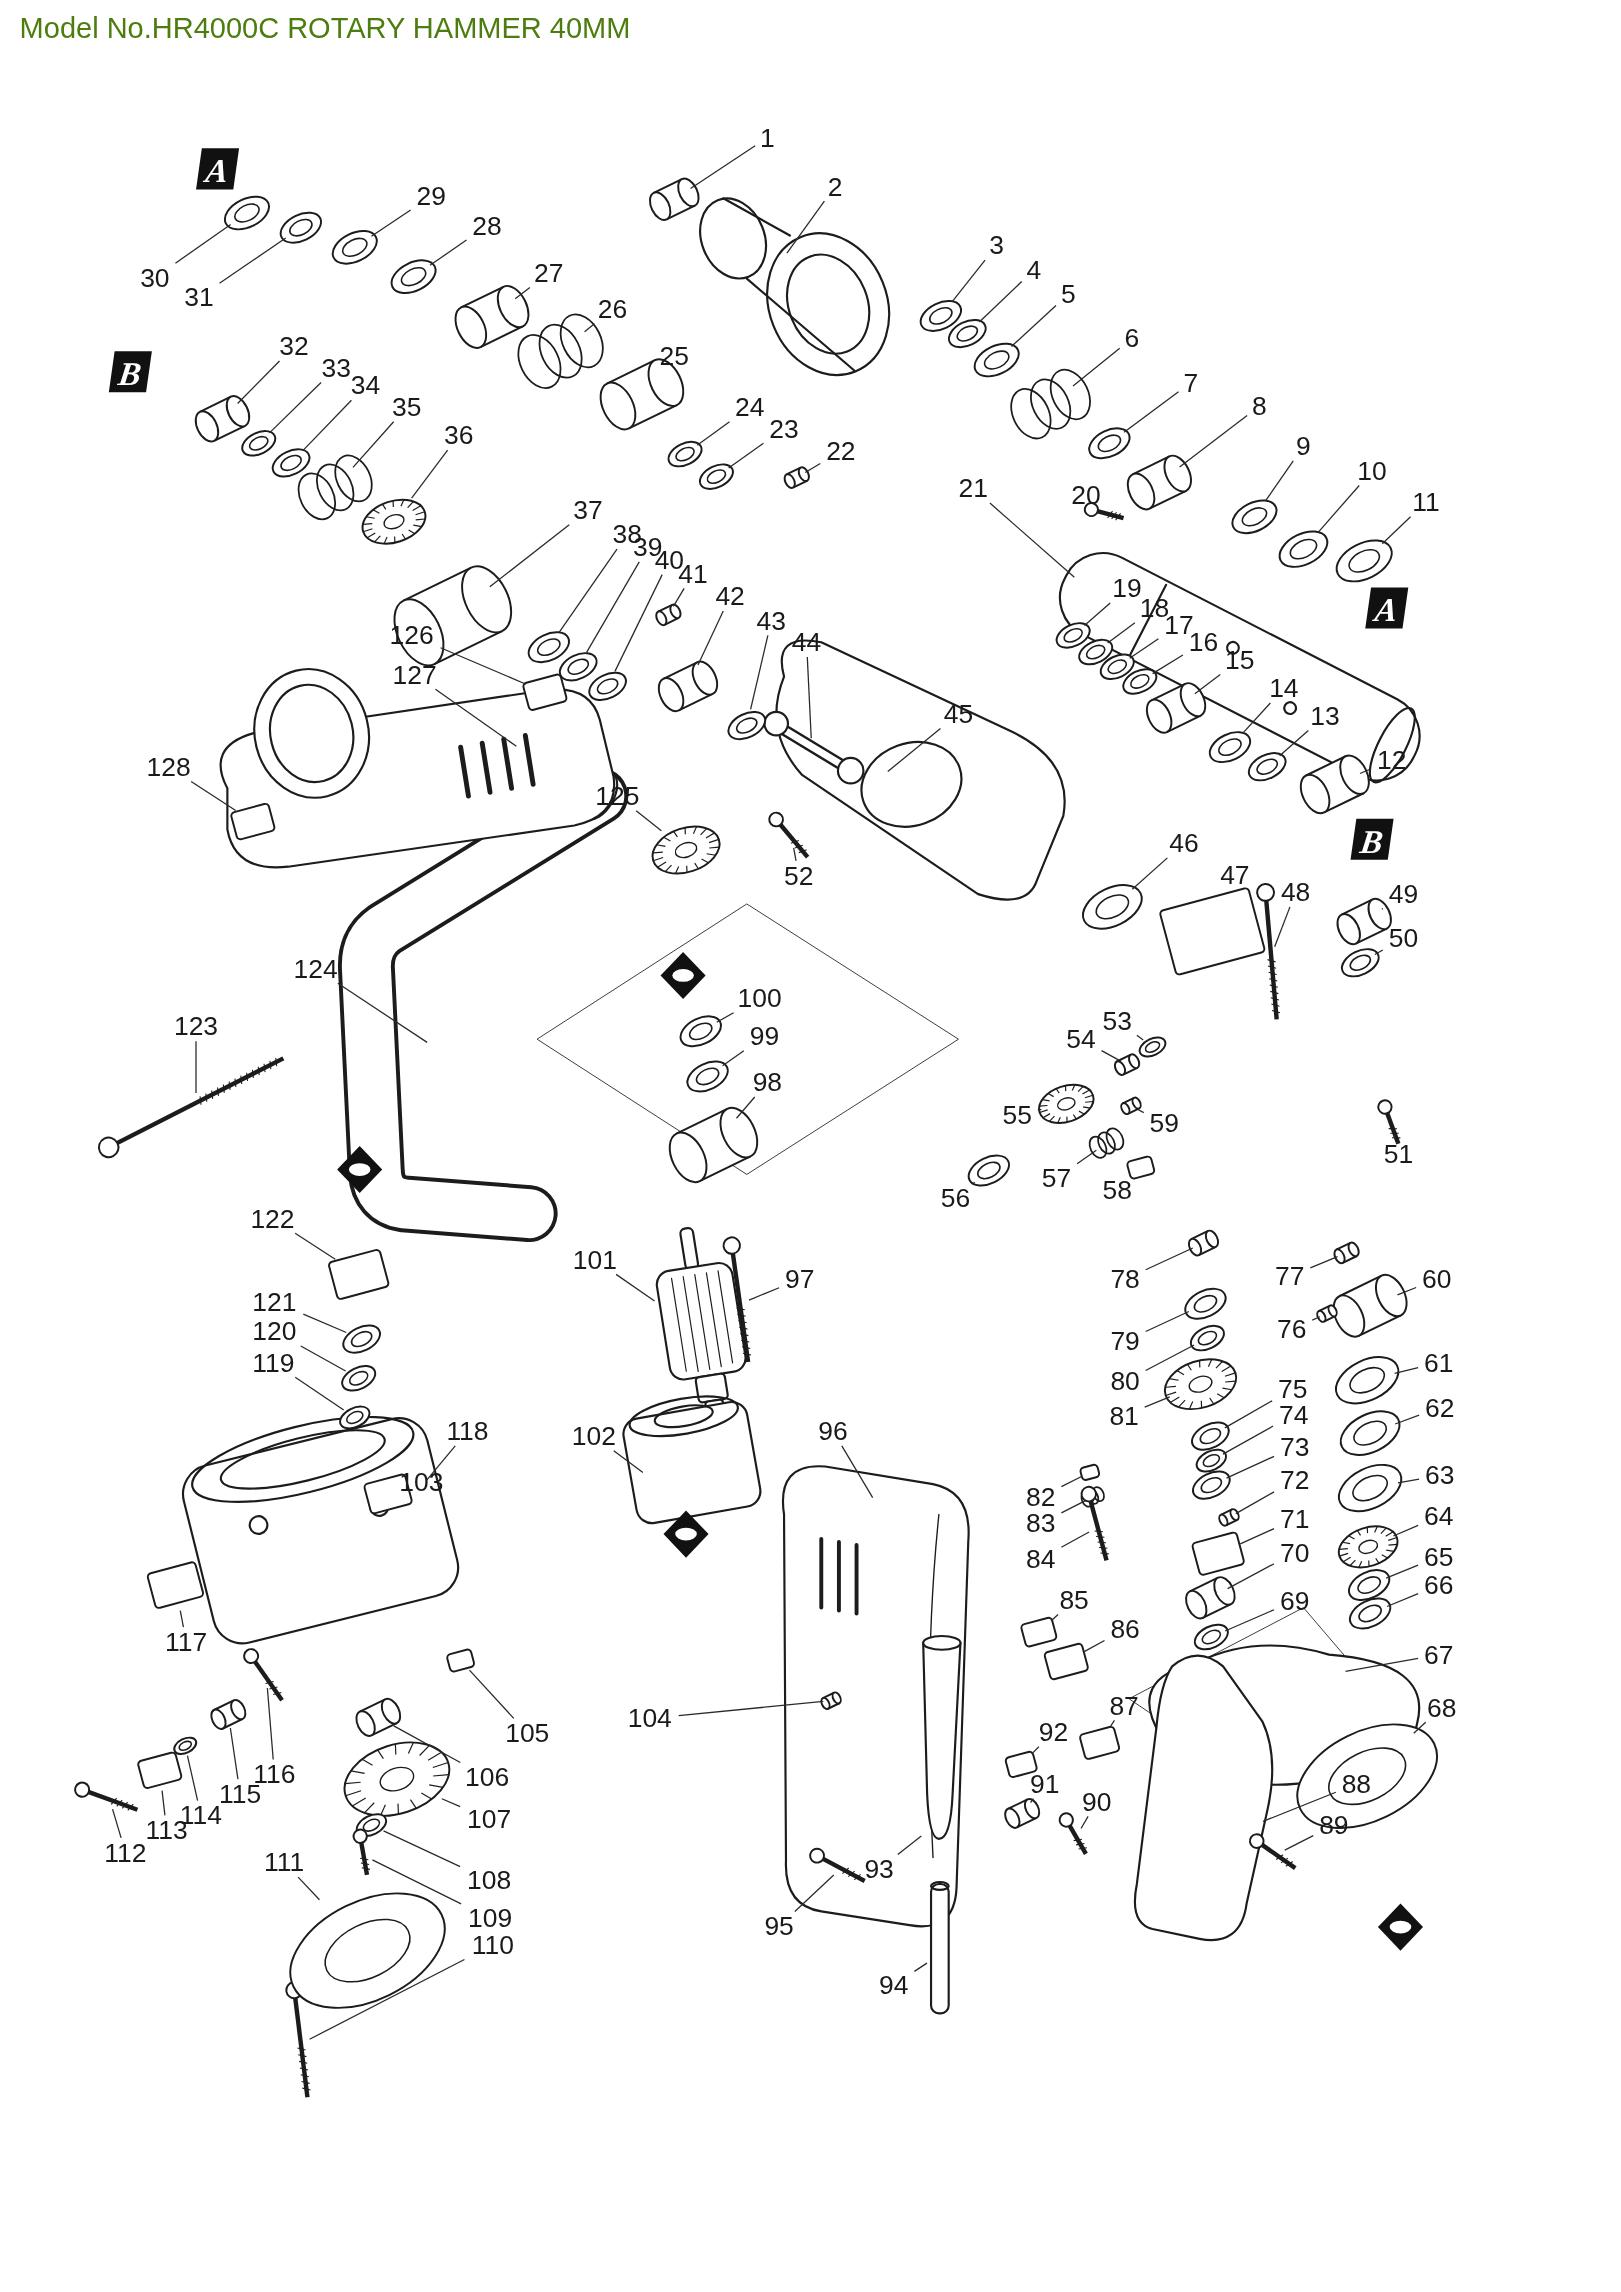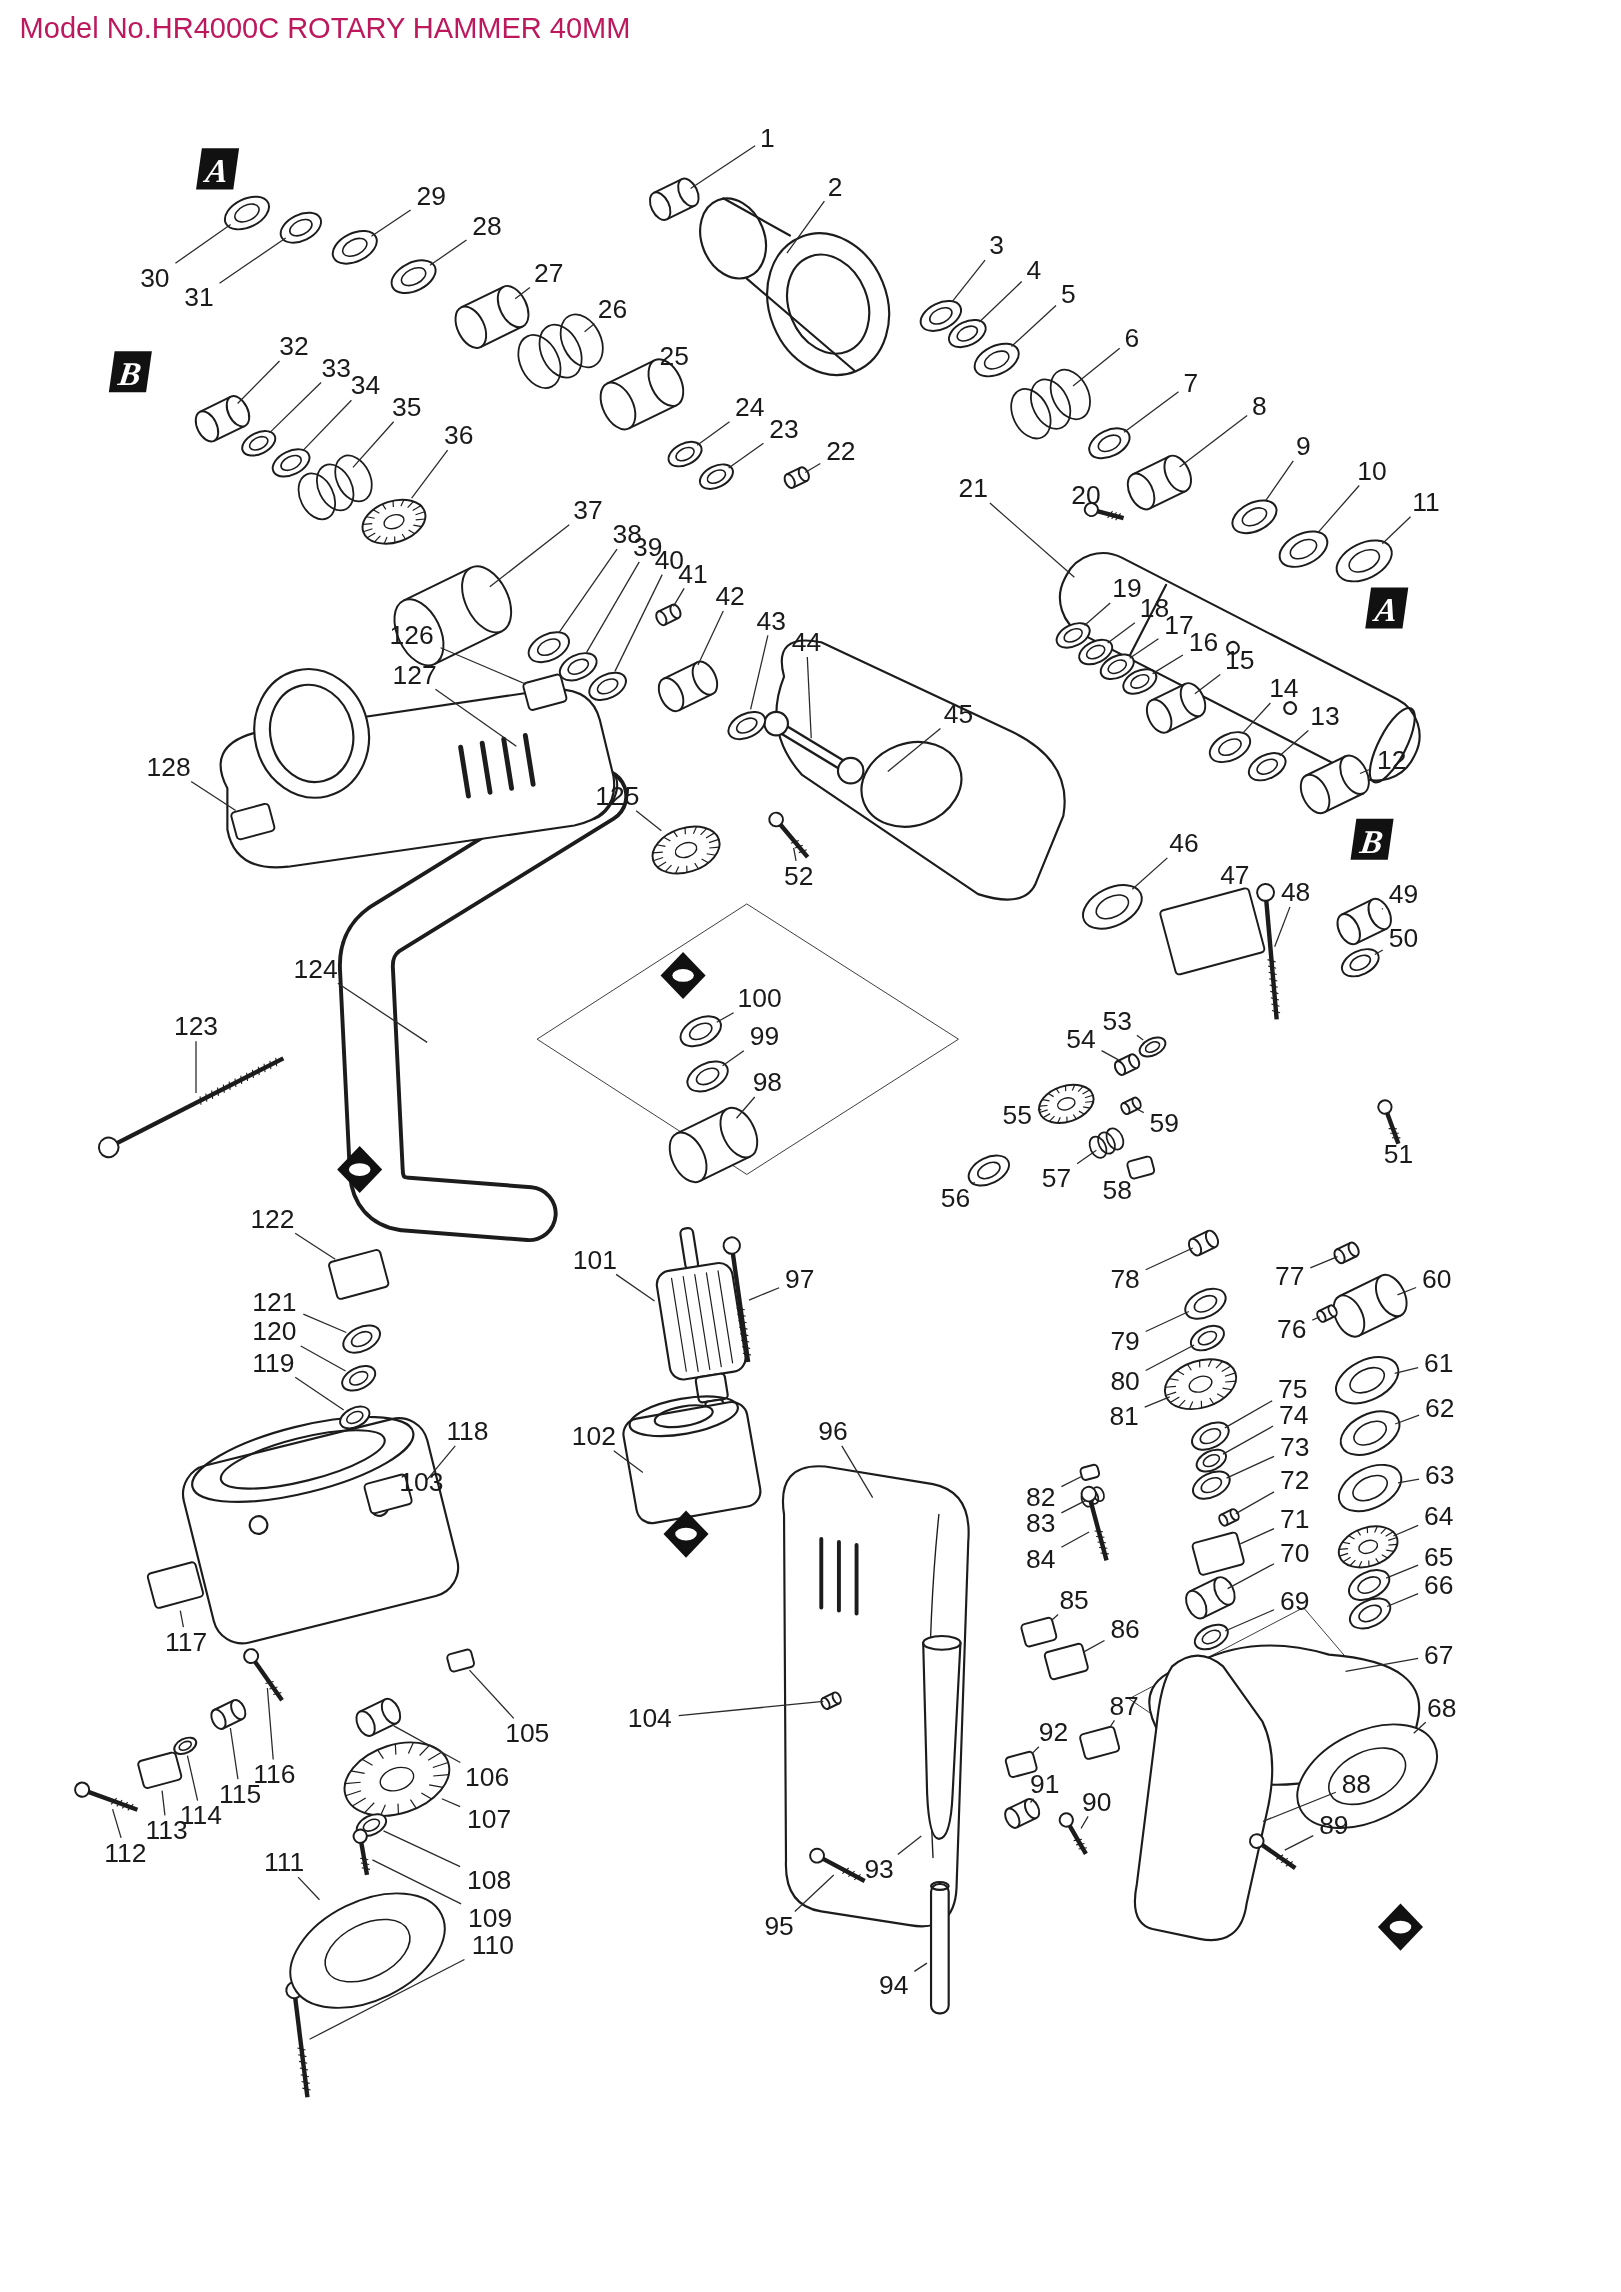--- a/index.html
+++ b/index.html
@@ -12,21 +12,21 @@
     overflow:hidden;
   }
   .title{
     position:absolute;
     left:19.6px;
     top:11.8px;
     margin:0;
     font-size:29px;
     font-weight:400;
     letter-spacing:0px;
-    color:#be185d;
+    color:#4d7c0f;
     font-family:"Liberation Sans", sans-serif;
   }
   svg{position:absolute;left:0;top:0;}
   text{user-select:none;}
 </style>
 </head>
 <body>
 
 <div class="page">
   <h1 class="title">Model No.HR4000C ROTARY HAMMER 40MM</h1>

